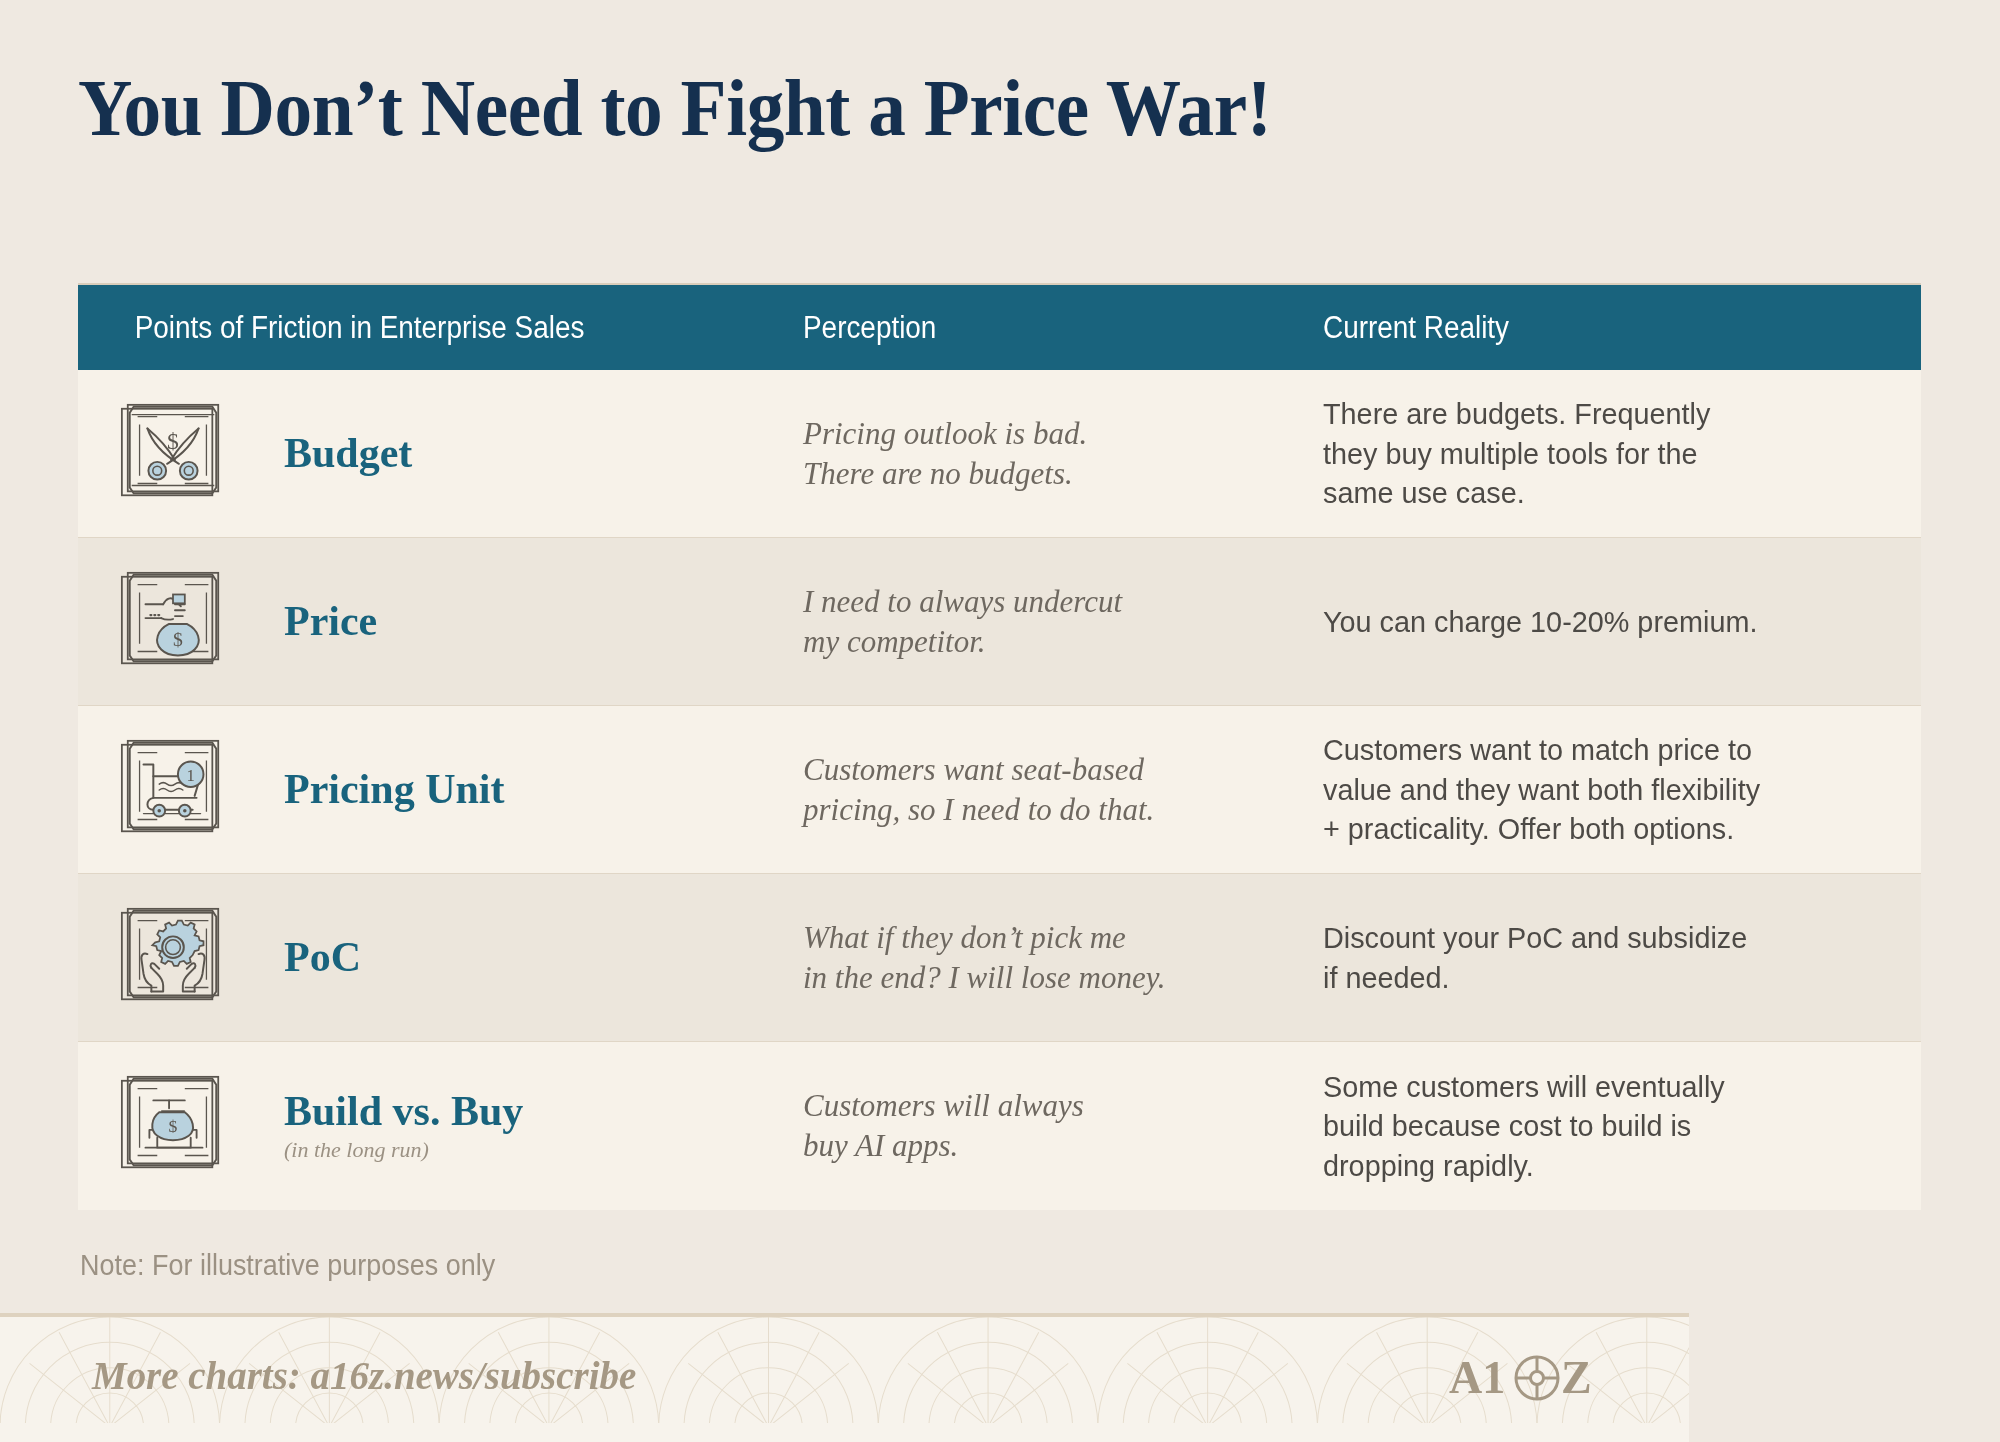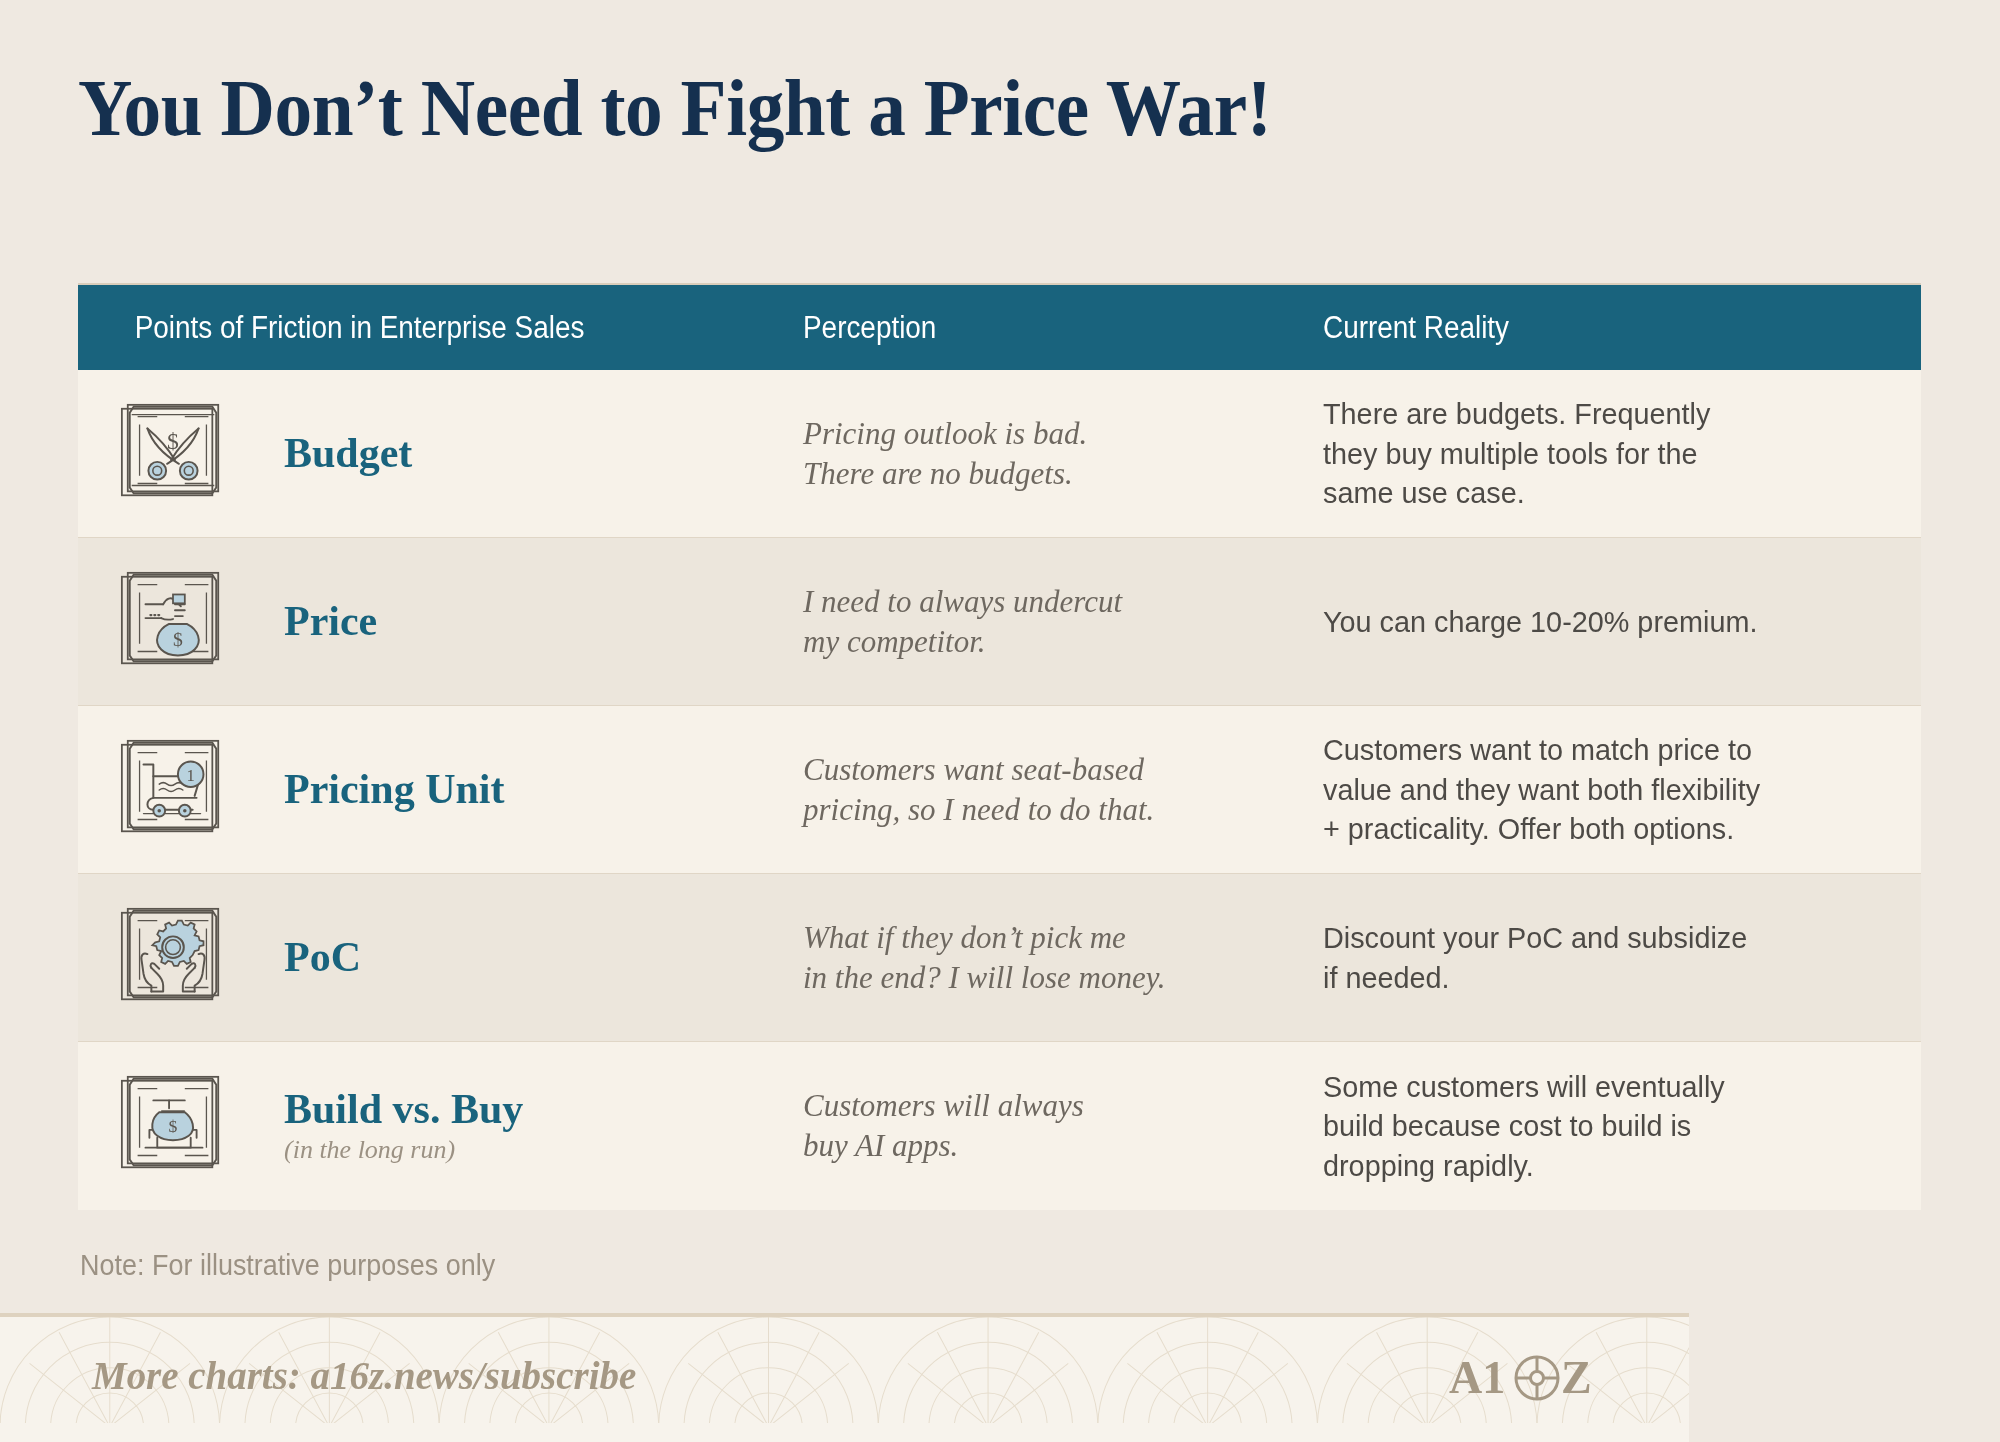--- a/index.html
+++ b/index.html
@@ -93,21 +93,21 @@
     font-weight: 700;
     font-size: 42px;
     color: #19637d;
     line-height: 1.05;
     white-space: nowrap;
     text-align: right;
   }
   .label-sub {
     font-family: "Liberation Serif", serif;
     font-style: italic;
-    font-size: 26px;
+    font-size: 22px;
     color: #9b9183;
     margin-top: 4px;
     white-space: nowrap;
   }
 
   .cell-perception {
     width: 520px;
     box-sizing: border-box;
     font-family: "Liberation Serif", serif;
     font-style: italic;

